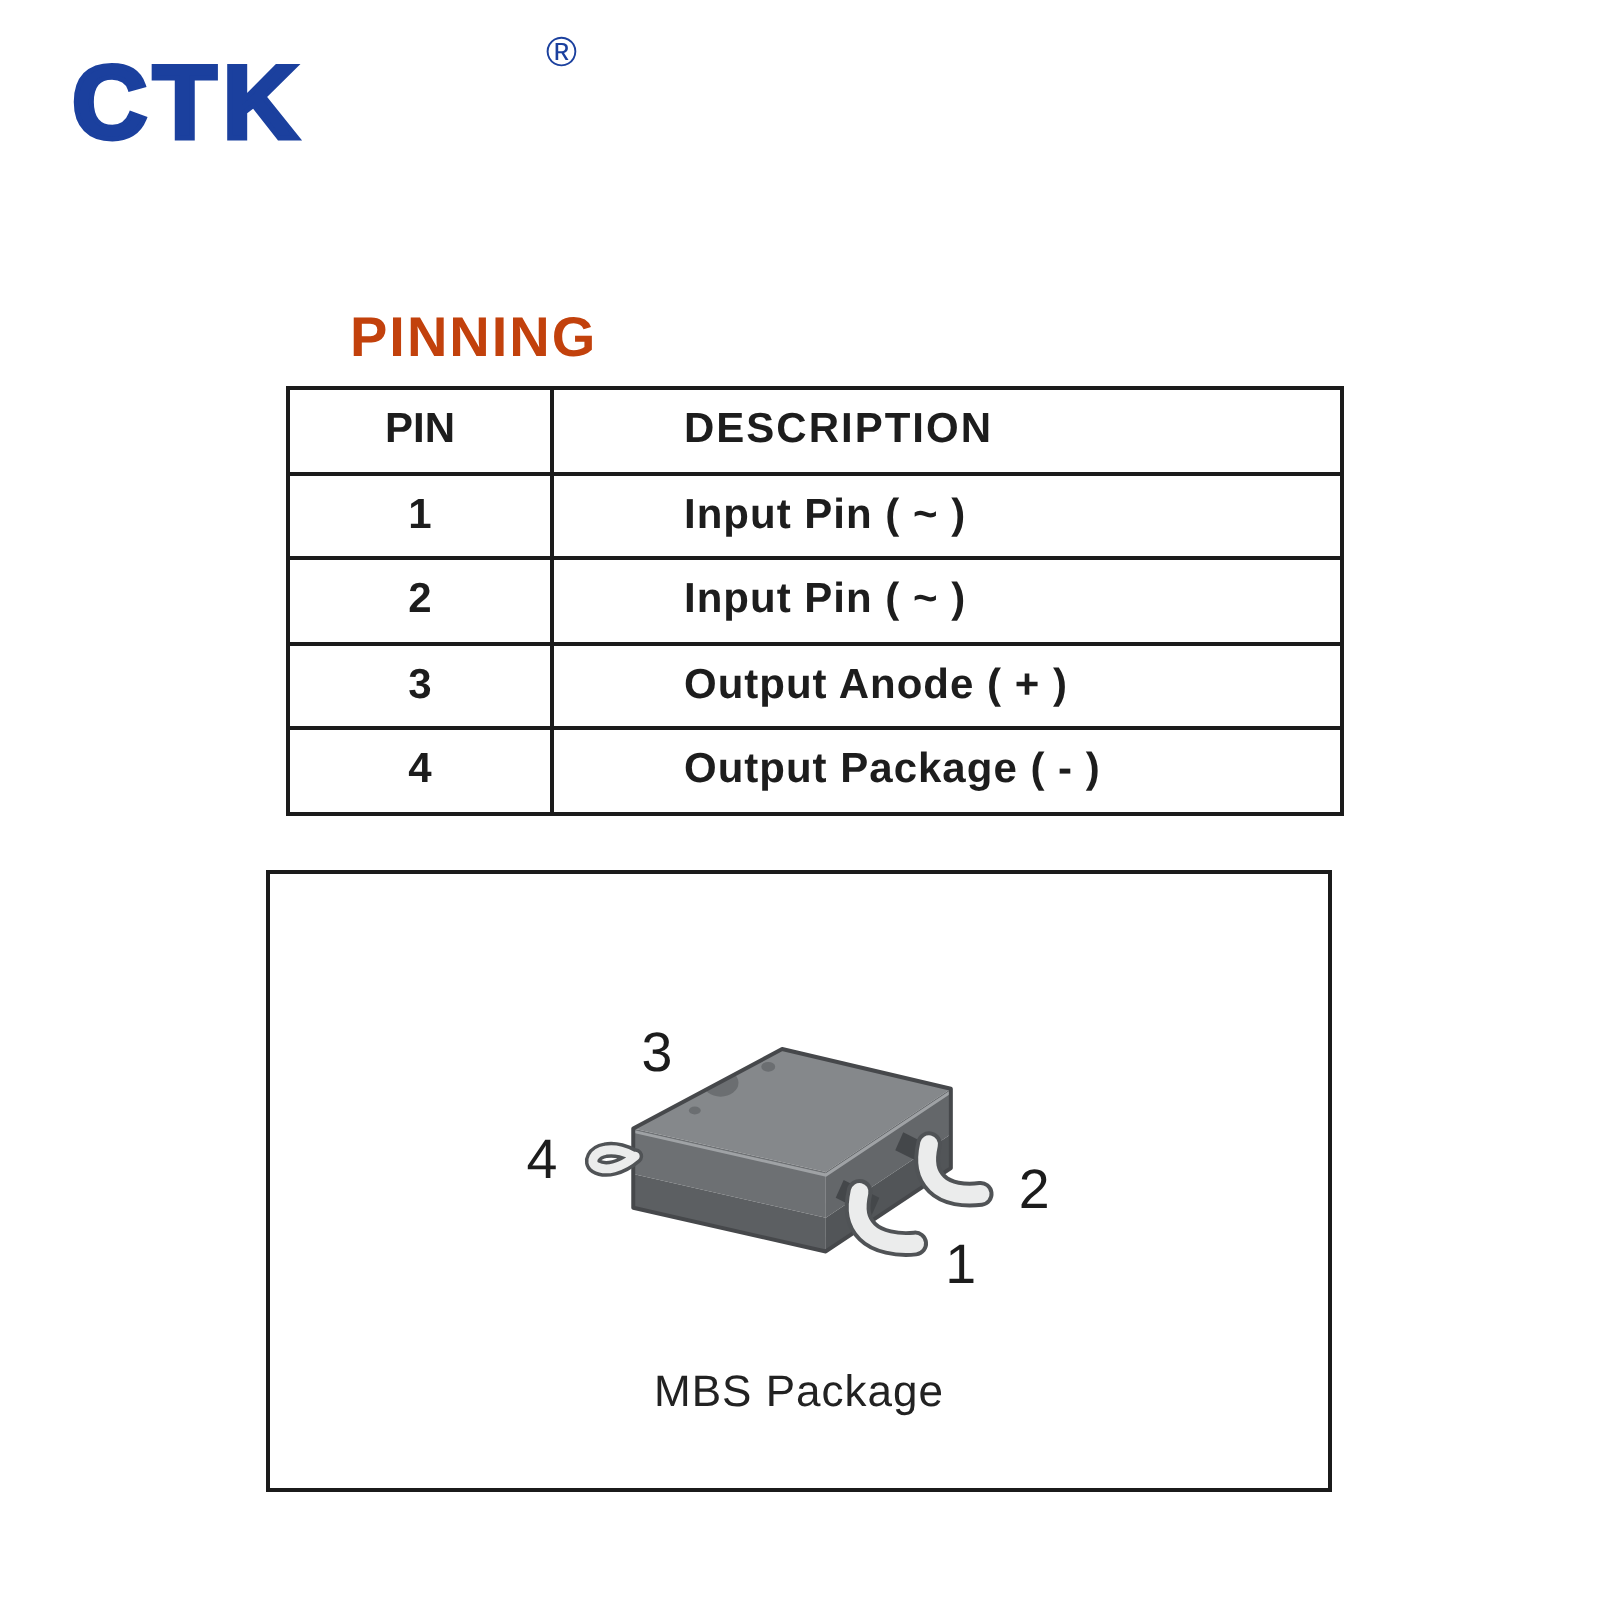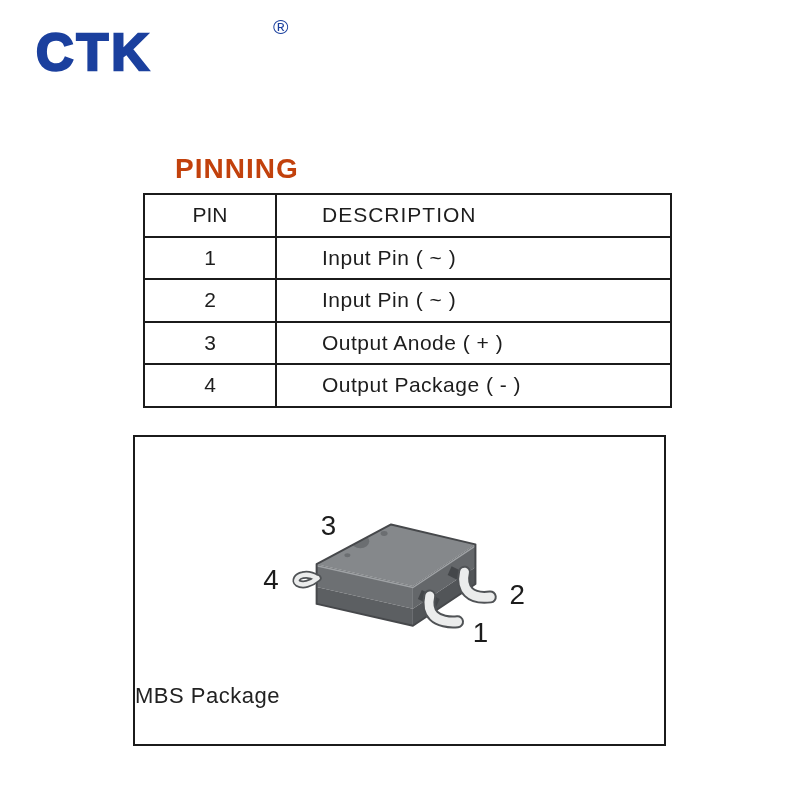--- a/index.html
+++ b/index.html
@@ -24,39 +24,39 @@
     font-size:28px; font-weight:bold; letter-spacing:1px; color:#c2410c; line-height:1;
   }
 
   
   .pin-table {
     position:absolute; left:143px; top:193px; width:529px;
     border-collapse:collapse; table-layout:fixed;
   }
   .pin-table th, .pin-table td {
     border:2px solid #1b1b1b; height:42.5px;
-    font-size:21px; font-weight:normal; color:#1d1d1d; vertical-align:middle;
+    font-size:21px; font-weight:bold; color:#1d1d1d; vertical-align:middle;
   }
   .col-pin  { width:132px; text-align:center; }
-  .col-desc { text-align:left; padding-left:45px; letter-spacing:0.5px; }
+  .col-desc { text-align:left; padding-left:65px; letter-spacing:0.5px; }
   th.col-desc { letter-spacing:1px; }
 
   
   .figure {
     position:absolute; left:133px; top:435px; width:533px; height:311px;
     border:2px solid #1b1b1b; background:#ffffff;
   }
   .figure svg { position:absolute; left:0; top:0; width:100%; height:100%; }
   .figure svg text {
     font-family:"Liberation Sans", sans-serif;
     font-size:28px; fill:#1c1c1c; text-anchor:middle;
   }
   .caption {
     position:absolute; left:0; top:246px; width:100%;
-    text-align:left; font-size:22px; color:#222222; letter-spacing:0.5px;
+    text-align:center; font-size:22px; color:#222222; letter-spacing:0.5px;
   }
 </style>
 </head>
 <body>
 
 <div class="page">
 
   <div class="logo-wrap">
     <span class="logo-text">CTK</span>
     <span class="reg-mark">®</span>

